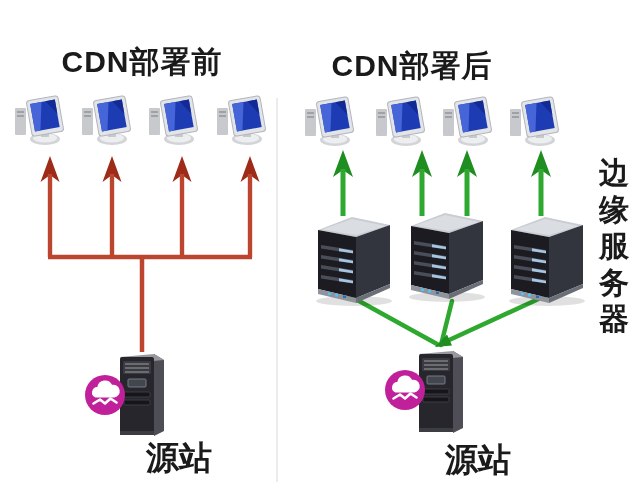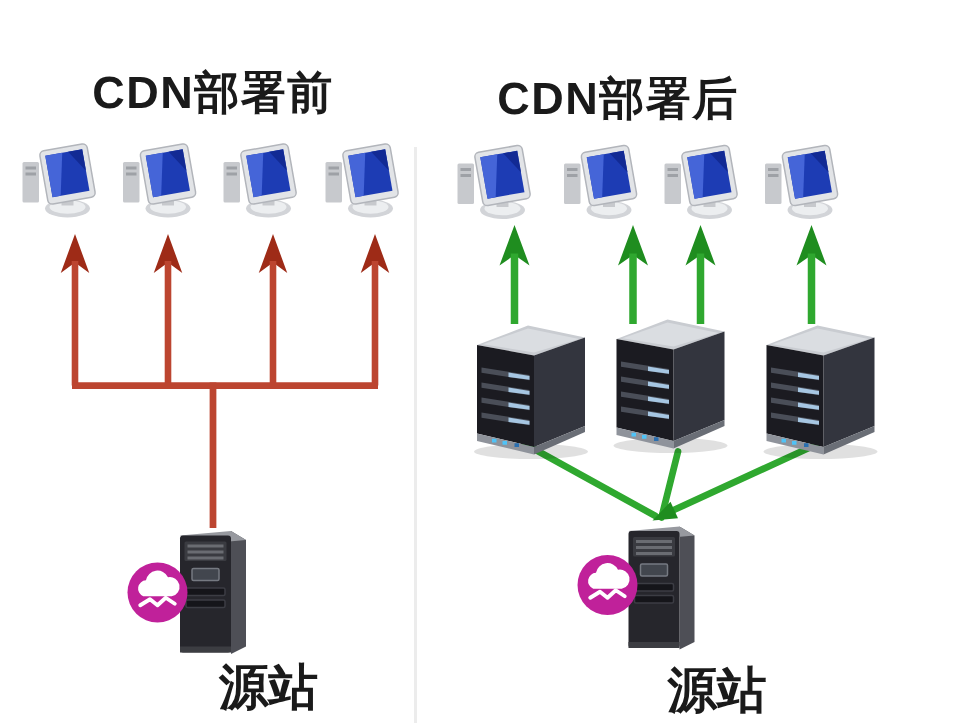--- a/index.html
+++ b/index.html
@@ -203,14 +203,15 @@
       </svg>
     </div>
   <div class="abs cloud" style="left:384px;top:369px">
       <svg width="42" height="42" viewBox="0 0 42 42">
         <use href="#cloud-icon-shape"></use>
       </svg>
     </div>
 
   <div class="abs origin-label left">源站</div>
   <div class="abs origin-label right">源站</div>
+  <div class="abs vlabel">边缘服务器</div>
 
 </div>
 
 </body></html>

